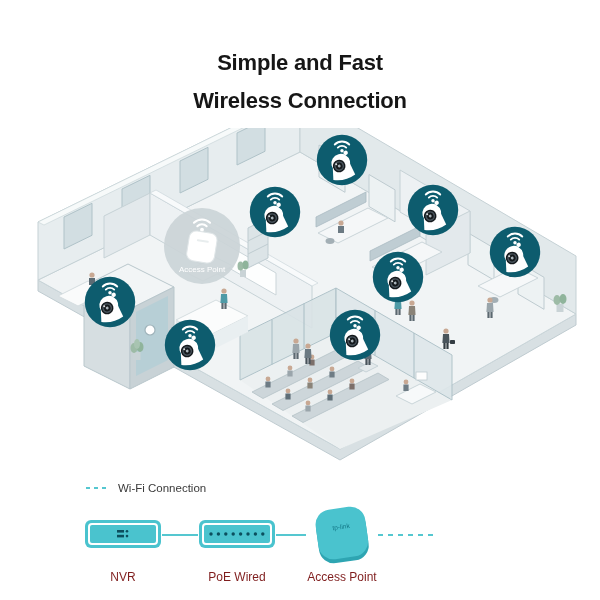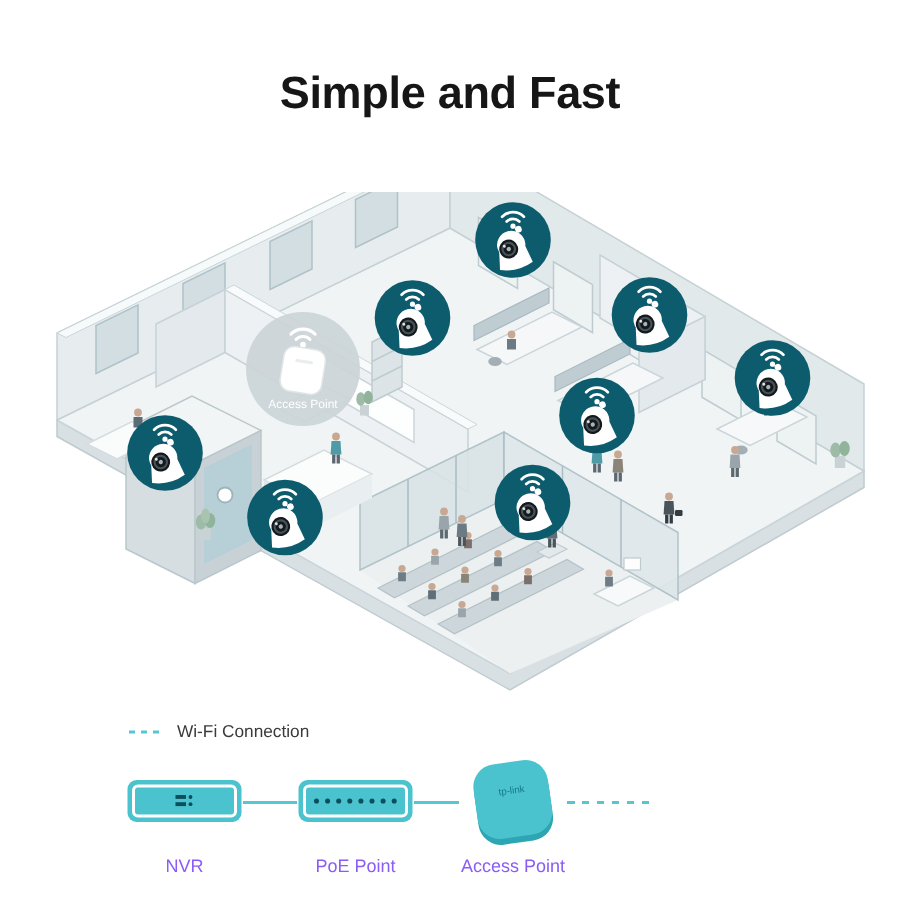--- a/index.html
+++ b/index.html
@@ -1,44 +1,45 @@
 <!DOCTYPE html>
 <html><head>
 <meta charset="utf-8">
 <style>
   html,body{margin:0;padding:0;background:#ffffff;}
   .page{position:relative;width:600px;height:600px;background:#ffffff;overflow:hidden;
         font-family:"Liberation Sans",sans-serif;}
   .title{position:absolute;top:44px;left:0;width:600px;text-align:center;
-         font-size:30px;line-height:38px;font-weight:700;color:#161616;letter-spacing:-.2px;}
+         font-size:22px;line-height:38px;font-weight:700;color:#161616;letter-spacing:-.2px;}
   .illustration{position:absolute;top:128px;left:0;}
   
   .legend{position:absolute;top:480px;left:0;width:476px;}
   .legend-row1{display:flex;align-items:center;padding-left:86px;gap:26px;height:16px;}
   .legend-key{display:flex;align-items:center;gap:8px;font-size:11.5px;color:#3a3a3a;}
   .swatch{width:24px;height:2px;}
   .swatch.solid{background:#55c7d0;}
   .swatch.dashed{background:repeating-linear-gradient(90deg,#55c7d0 0 4px,transparent 4px 8px);}
   .legend-row2{display:flex;align-items:flex-end;padding-left:84px;margin-top:6px;}
   .device-col{display:flex;flex-direction:column;align-items:center;}
   .device-box{height:64px;display:flex;align-items:center;justify-content:center;}
-  .device-label{height:18px;margin-top:4px;font-size:12px;color:#8b5cf6;text-align:center;white-space:nowrap;}
+  .device-label{height:18px;margin-top:4px;font-size:12px;color:#7f1d1d;text-align:center;white-space:nowrap;}
   .conn{height:2px;margin-bottom:52px;}
   .conn.solid{background:#55c7d0;}
   .conn.dashed{background:repeating-linear-gradient(90deg,#55c7d0 0 5px,transparent 5px 10px);}
   .w36{width:36px;} .w30{width:30px;} .w56{width:56px;}
   svg text{font-family:"Liberation Sans",sans-serif;}
 </style>
 </head>
 <body>
 
 <div class="page">
 
   <h1 class="title" style="margin:0;">
     <span style="display:block">Simple and Fast</span>
+    <span style="display:block">Wireless Connection</span>
   </h1>
 
   <svg class="illustration" width="600" height="346" viewBox="0 128 600 346">
     <defs>
       <symbol id="wifi-icon" viewBox="0 0 24 18">
         <circle cx="12" cy="15" r="2.1" fill="#ffffff"></circle>
         <path d="M6.9,11.2 A7.2,7.2 0 0 1 17.1,11.2" fill="none" stroke="#ffffff" stroke-width="2.2" stroke-linecap="round"></path>
         <path d="M3.2,7.4 A12.4,12.4 0 0 1 20.8,7.4" fill="none" stroke="#ffffff" stroke-width="2.2" stroke-linecap="round"></path>
       </symbol>
       <symbol id="cam-badge" viewBox="0 0 60 60">
@@ -350,21 +351,21 @@
                 <circle cx="20.4" cy="15" r="1.7"></circle>
                 <circle cx="27.8" cy="15" r="1.7"></circle>
               <circle cx="35.2" cy="15" r="1.7"></circle>
                 <circle cx="42.6" cy="15" r="1.7"></circle>
                 <circle cx="50" cy="15" r="1.7"></circle>
               <circle cx="57.4" cy="15" r="1.7"></circle>
                 <circle cx="64.8" cy="15" r="1.7"></circle>
             </g>
           </svg>
         </div>
-        <div class="device-label">PoE Point</div>
+        <div class="device-label">PoE Wired</div>
       </div>
 
       <div class="conn solid w30"></div>
 
       <div class="device-col">
         <div class="device-box">
           <svg width="72" height="64" viewBox="0 0 72 64">
             <g transform="rotate(-8 36 32)">
               <rect x="11" y="10" width="50" height="50" rx="15" fill="#2EA5B2"></rect>
               <rect x="11" y="6" width="50" height="50" rx="15" fill="#4AC3CE"></rect>

